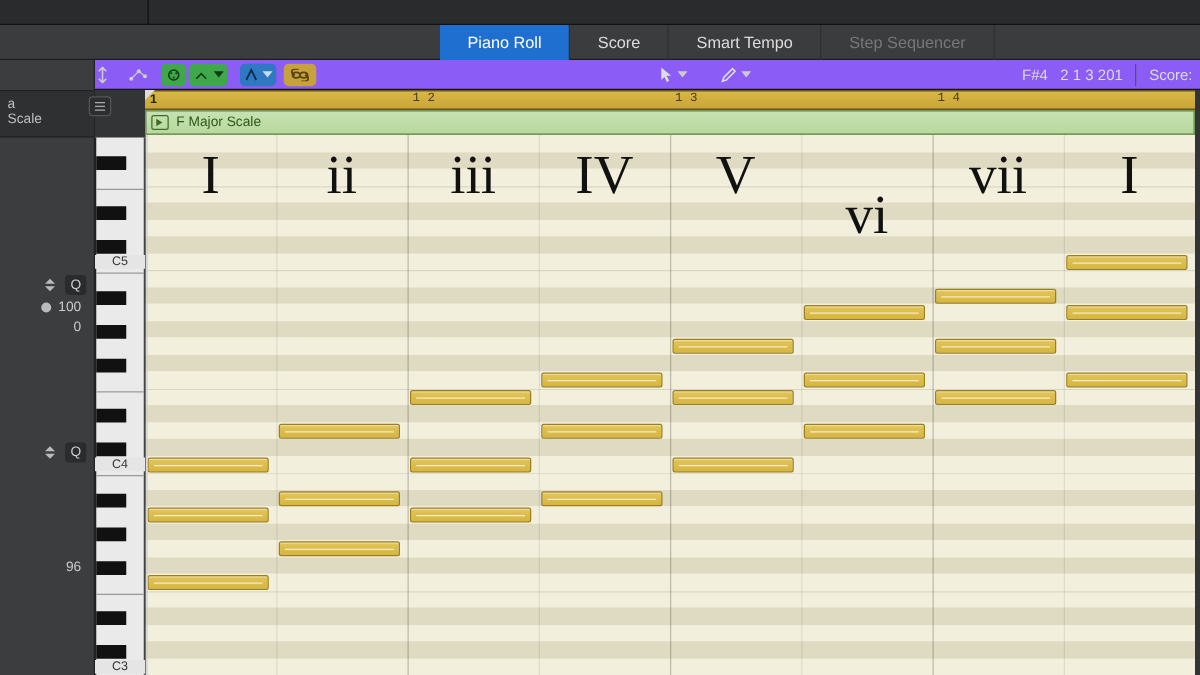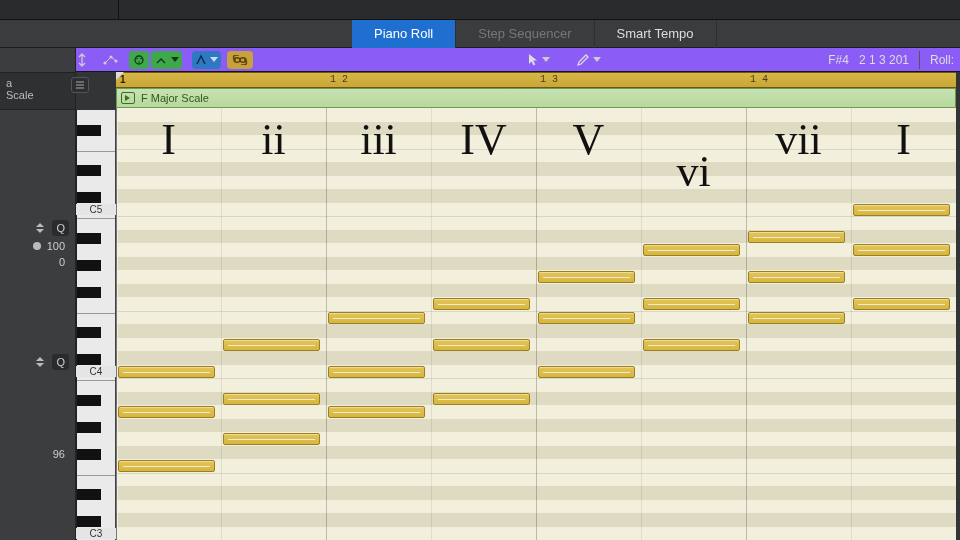--- a/index.html
+++ b/index.html
@@ -83,22 +83,23 @@
 </head>
 <body>
 
 <div class="topstrip">
     <div class="divider"></div>
   </div>
 
 <div class="tabbar">
   <div class="tabs">
     <div class="tab active">Piano Roll</div>
+    <div class="tab">Score</div>
+    <div class="tab">Smart Tempo</div>
     <div class="tab disabled">Step Sequencer</div>
-    <div class="tab">Smart Tempo</div>
   </div>
 </div>
 
 <div class="toolrow">
   <div class="toolleft">
     <span class="tbtn">
         <span>ew</span>
         <span class="caret-down"></span>
       </span>
     <span class="tbtn">
@@ -160,21 +161,21 @@
         <svg width="14" height="14" viewBox="0 0 14 14">
           <path d="M2 12l1-3 7-7 2 2-7 7z" fill="none" stroke="#ddd" stroke-width="1.3"></path>
         </svg>
         <span class="caret-down"></span>
       </span>
   </div>
   <div class="toolright">
     <span>F#4</span>
     <span>2 1 3 201</span>
     <span style="border-left:1px solid #555; height:18px;"></span>
-    <span>Roll:</span>
+    <span>Score:</span>
   </div>
 </div>
 
 <div class="sidebar">
   <div class="well">
     <div>a</div>
     <div>Scale</div>
     <div class="insetbtn">
         <svg width="10" height="8" viewBox="0 0 10 8">
           <path d="M1 1h8M1 4h8M1 7h8" stroke="#aaa" stroke-width="1"></path>

